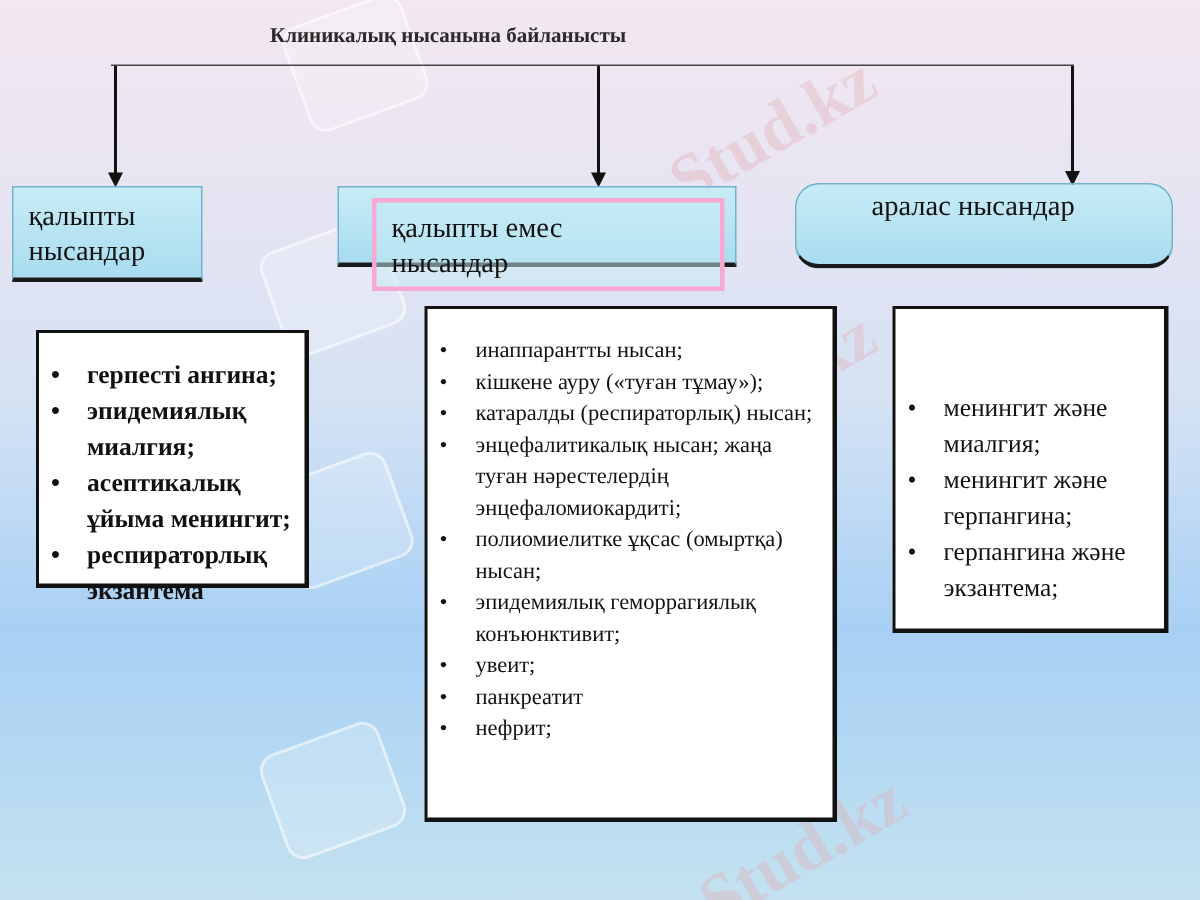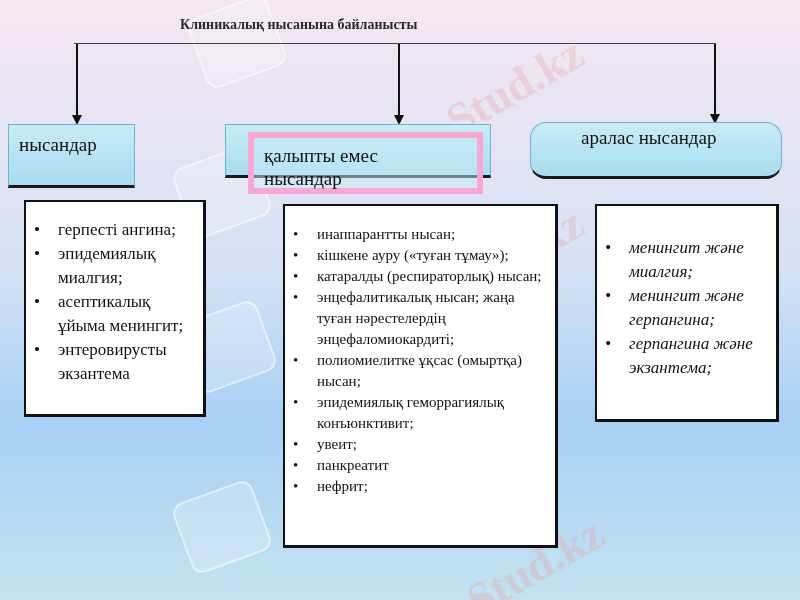--- a/index.html
+++ b/index.html
@@ -17,21 +17,21 @@
       position: absolute; width: 0; height: 0;
       border-left: 5px solid transparent; border-right: 5px solid transparent; border-top: 10px solid #111;
     }
     .cat-box {
       position: absolute; box-sizing: border-box;
       background: linear-gradient(to bottom, #c8ecf6, #a8dcef);
       border: 1px solid #6fb4cc; border-bottom: 3px solid #1a1a1a;
       font-size: 19px; color: #111; line-height: 23px;
     }
     .inner-box {
-      position: absolute; box-sizing: border-box; border: 6px solid #f9a8d4;
+      position: absolute; box-sizing: border-box; border: 3px solid #f9a8d4;
       background: rgba(200,236,246,0.5);
     }
     .list-box {
       position: absolute; box-sizing: border-box; background: #fff;
       border: 2px solid #111; border-right-width: 3px; border-bottom-width: 3px;
       color: #111;
     }
     ul { list-style: none; margin: 0; padding: 0; }
     li { position: relative; }
     li::before { content: "•"; position: absolute; }
@@ -68,55 +68,56 @@
 
 <div class="hline"></div>
 <div class="vline" style="left:76px;top:44px;height:73px;"></div>
 <div class="arrow" style="left:72px;top:115px;"></div>
 <div class="vline" style="left:398px;top:44px;height:73px;"></div>
 <div class="arrow" style="left:394px;top:115px;"></div>
 <div class="vline" style="left:714px;top:44px;height:72px;"></div>
 <div class="arrow" style="left:710px;top:114px;"></div>
 
 <div class="cat-box" style="left:8px;top:124px;width:127px;height:64px;padding:8px 0 0 10px;">
+  <div>қалыпты</div>
   <div>нысандар</div>
 </div>
 
 <div class="cat-box" style="left:225px;top:124px;width:266px;height:54px;"></div>
 <div class="inner-box" style="left:248px;top:132px;width:235px;height:62px;padding:6px 0 0 10px;font-size:19px;line-height:23px;color:#111;">
   <div>қалыпты емес</div>
   <div>нысандар</div>
 </div>
 
 <div class="cat-box" style="left:530px;top:122px;width:252px;height:57px;padding:3px 0 0 50px;border-radius:16px;">
   <div>аралас нысандар</div>
 </div>
 
-<div class="list-box col1" style="left:24px;top:200px;width:182px;height:217px;padding:16px 6px 0 0;">
+<div class="list-box col1" style="left:24px;top:220px;width:182px;height:172px;padding:16px 6px 0 0;font-weight:bold;">
   <ul>
     <li>герпесті ангина;</li>
     <li>эпидемиялық миалгия;</li>
     <li>асептикалық ұйыма менингит;</li>
-    <li>энтеровирусты экзантема</li>
+    <li>респираторлық экзантема</li>
   </ul>
 </div>
 
 <div class="list-box col2" style="left:283px;top:204px;width:275px;height:344px;padding:18px 8px 0 0;">
   <ul>
     <li>инаппарантты нысан;</li>
     <li>кішкене ауру («туған тұмау»);</li>
     <li>катаралды (респираторлық) нысан;</li>
     <li>энцефалитикалық нысан; жаңа туған нәрестелердің энцефаломиокардиті;</li>
     <li>полиомиелитке ұқсас (омыртқа) нысан;</li>
     <li>эпидемиялық геморрагиялық конъюнктивит;</li>
     <li>увеит;</li>
     <li>панкреатит</li>
     <li>нефрит;</li>
   </ul>
 </div>
 
-<div class="list-box col3" style="left:595px;top:204px;width:184px;height:218px;padding:30px 6px 0 0;font-style:italic;">
+<div class="list-box col3" style="left:595px;top:204px;width:184px;height:218px;padding:54px 6px 0 0;">
   <ul>
     <li>менингит және миалгия;</li>
     <li>менингит және герпангина;</li>
     <li>герпангина және экзантема;</li>
   </ul>
 </div>
 
 </body></html>

